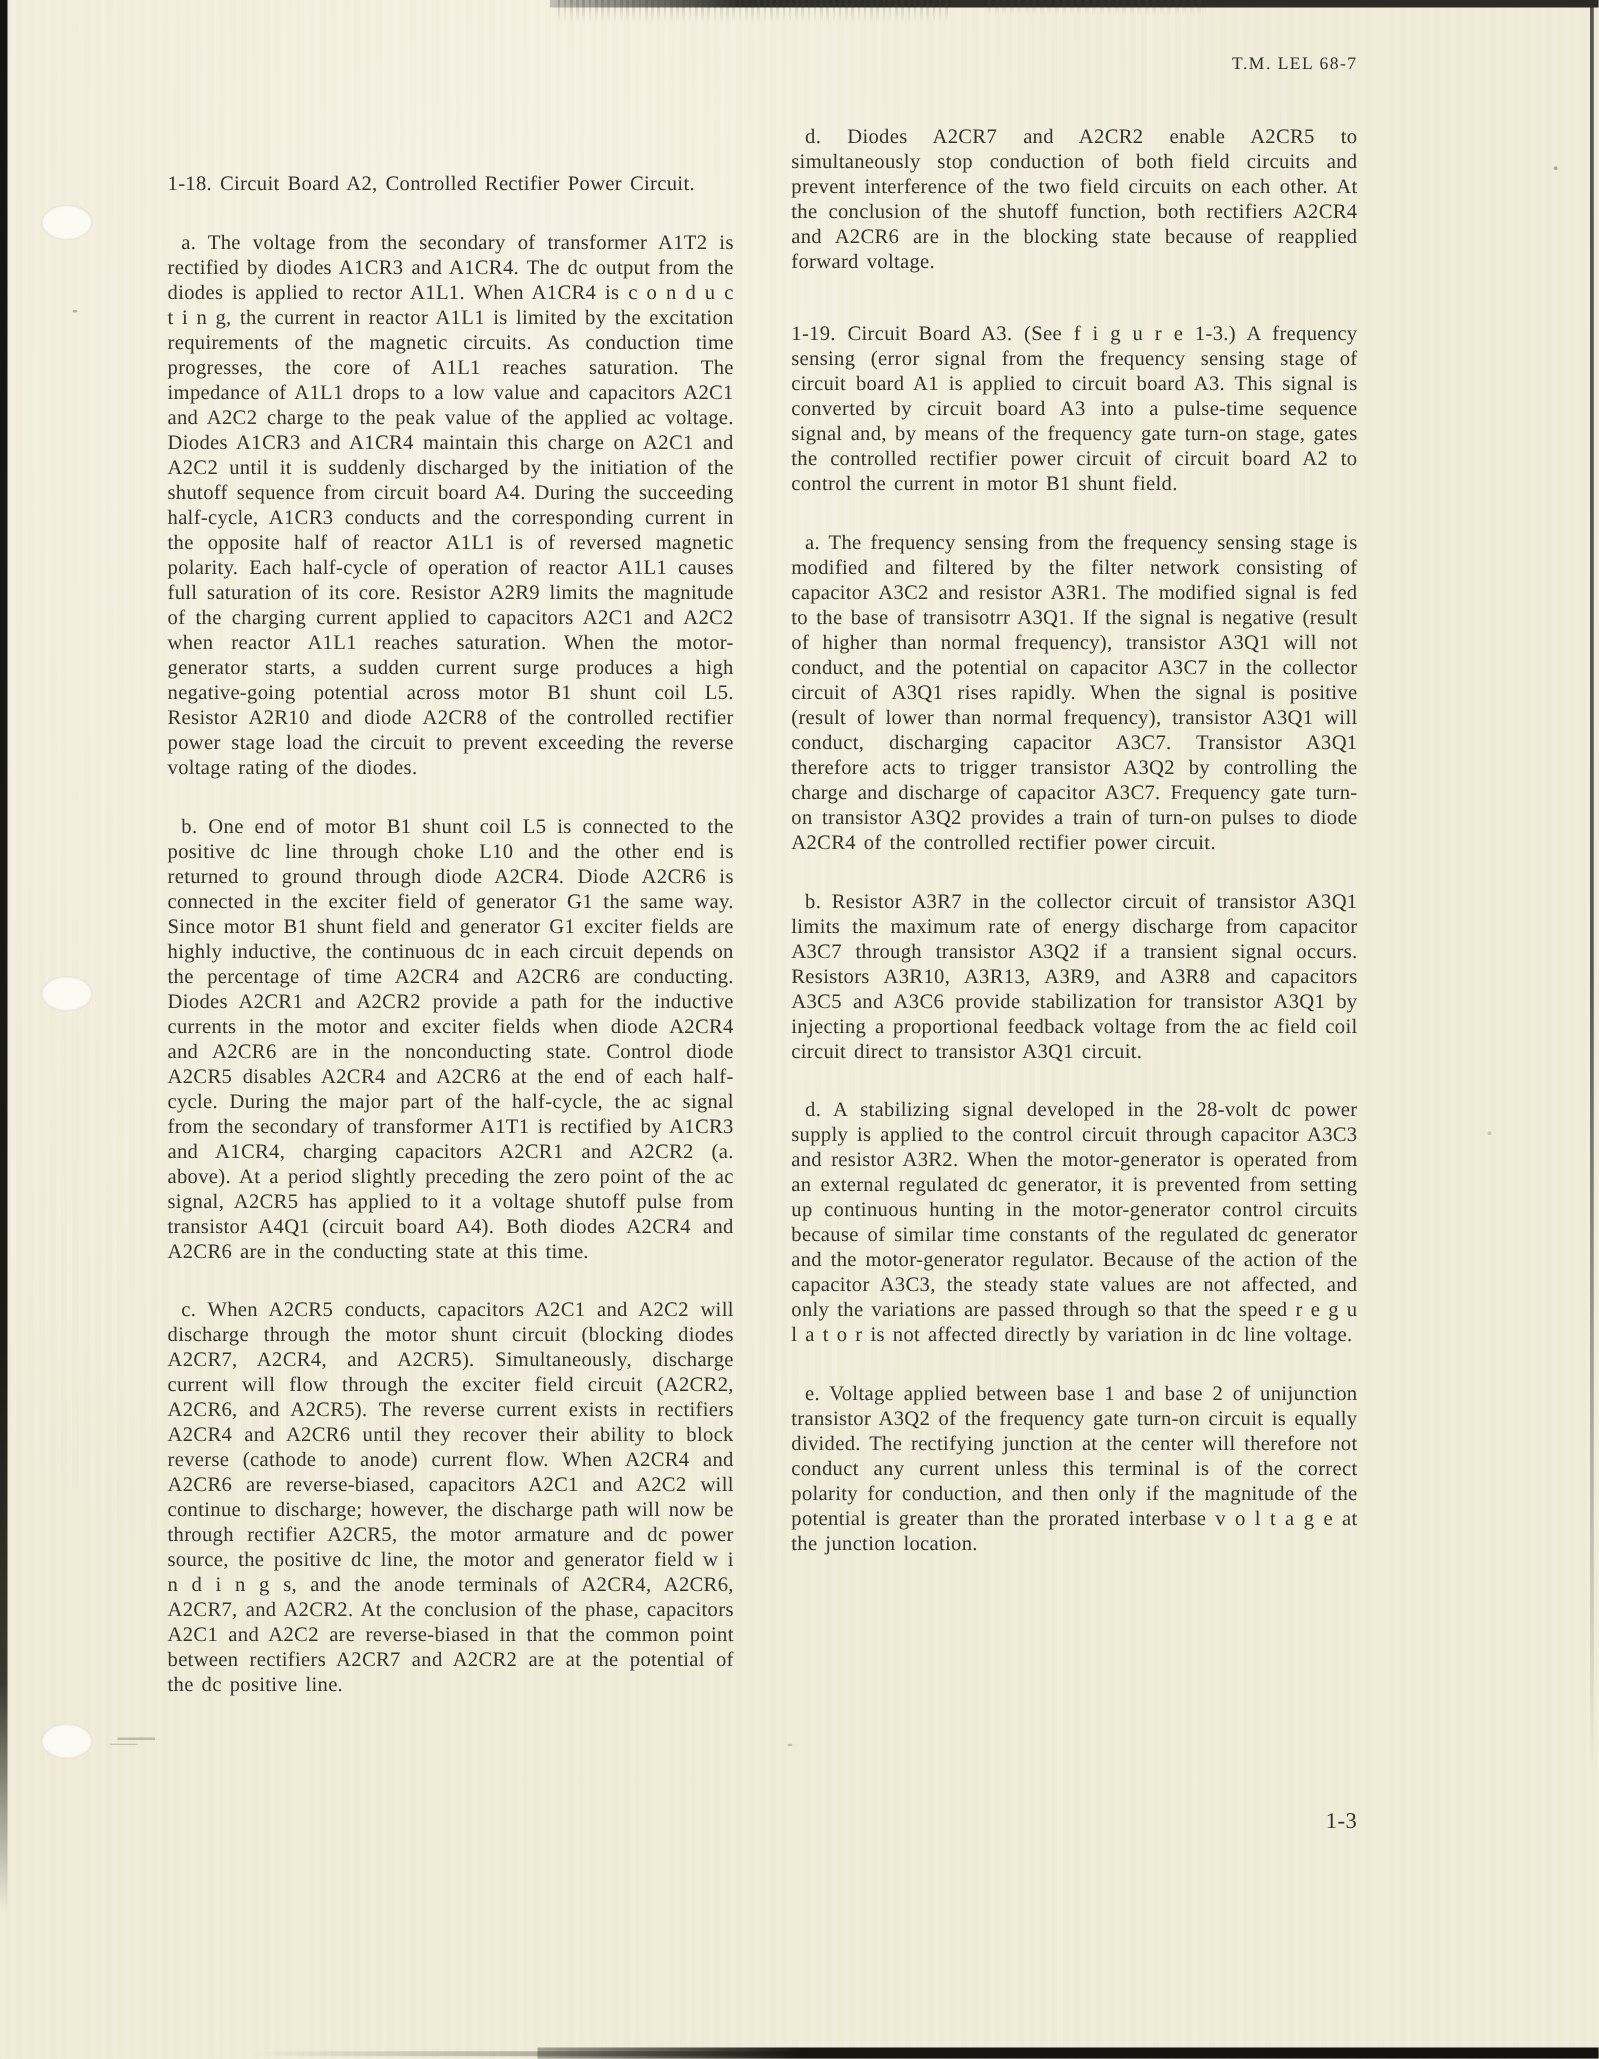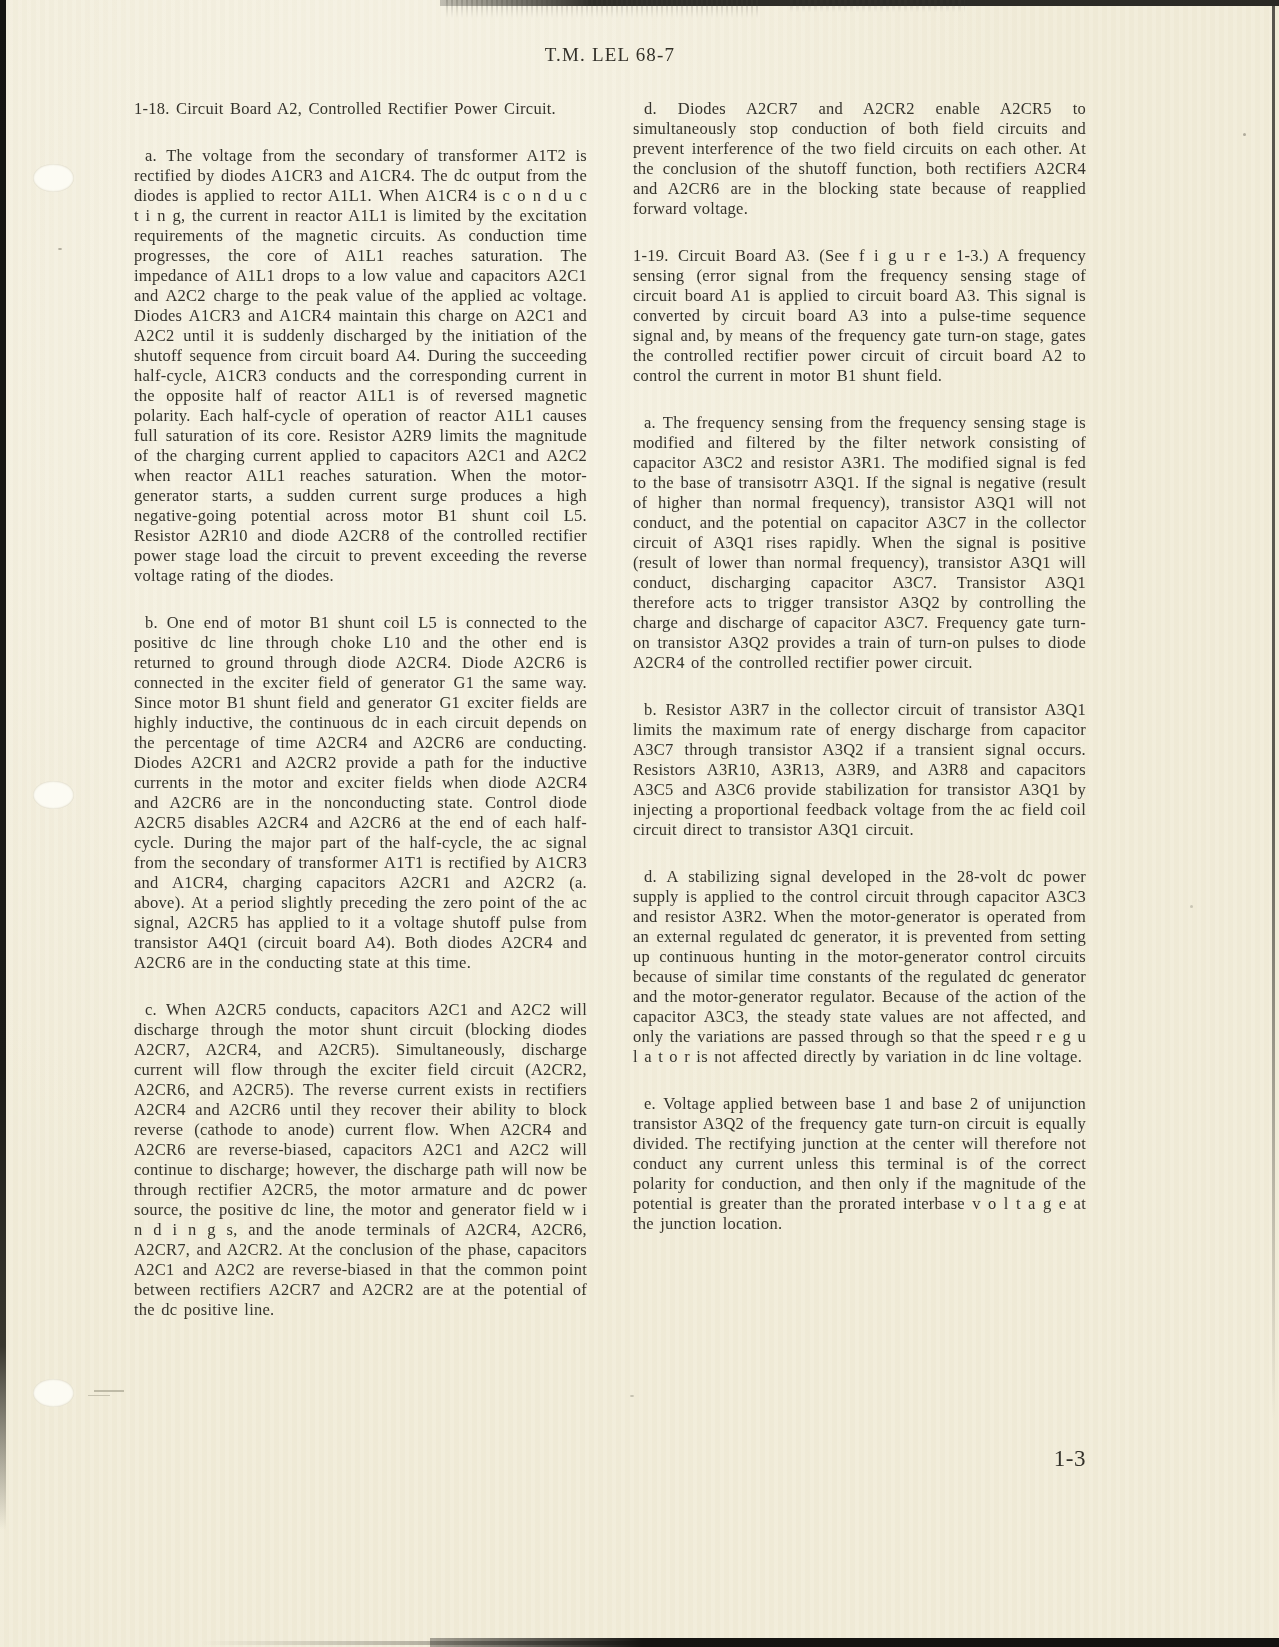--- a/index.html
+++ b/index.html
@@ -11,47 +11,47 @@
       radial-gradient(ellipse at 30% 20%, rgba(255,255,252,0.35), rgba(0,0,0,0) 55%),
       repeating-linear-gradient(90deg, rgba(255,255,250,0.05) 0 4px, rgba(205,195,160,0.05) 4px 9px),
       #f1ecd9;
     font-family: "Liberation Serif", "DejaVu Serif", serif;
     color: #35332c;
   }
   .page { position: absolute; inset: 0; }
 
   .header-title {
     position: absolute; left: 134px; top: 44px; width: 952px;
-    text-align: center;
-    font-size: 19px; letter-spacing: 1.2px;
+    text-align: right;
+    font-size: 14px; letter-spacing: 1.2px;
     color: #33312a;
   }
 
   .columns {
     position: absolute; left: 134px; top: 99px; width: 952px;
     display: flex; gap: 46px;
   }
   .col { width: 453px; }
 
   .para {
     font-size: 16.5px;
     line-height: 20px;
     text-align: justify;
     letter-spacing: 0.25px;
     word-spacing: 2px;
     margin: 0 0 27px 0;
   }
   .para.sub { text-indent: 11px; }
-  .para.heading { text-indent: 0; }
+  .para.heading { text-indent: 0; margin-top: 38px; }
   .para.gap-before { margin-top: 20px; }
 
   .page-number {
     position: absolute; left: 134px; top: 1446px; width: 952px;
     text-align: right;
-    font-size: 23px; letter-spacing: 0.5px;
+    font-size: 18px; letter-spacing: 0.5px;
     color: #33312a;
   }
 
   
   .edge-left {
     position: absolute; left: 0; top: 0; width: 6px; height: 1530px;
     background: linear-gradient(to bottom, #141411 0%, #1c1b17 70%, #3a382f 88%, rgba(58,56,47,0) 100%);
   }
   .edge-right {
     position: absolute; right: 4px; top: 0; width: 3px; height: 1420px; opacity: 0.75;

